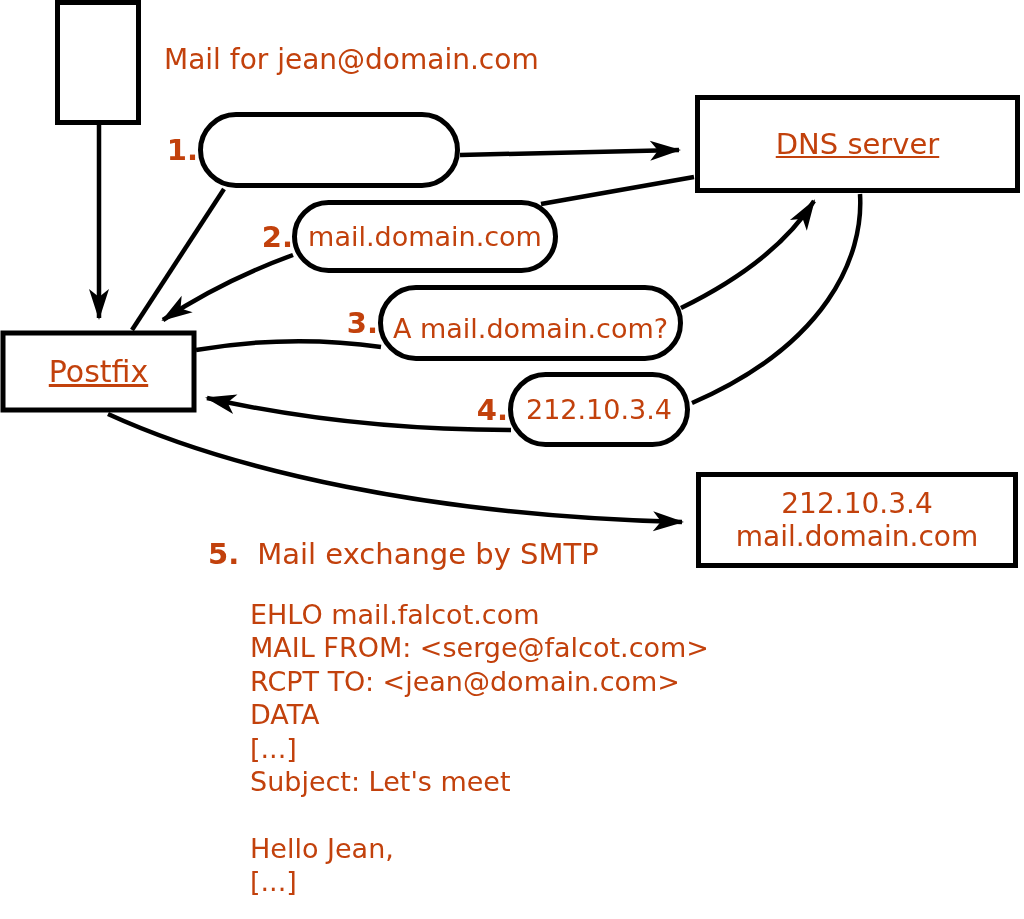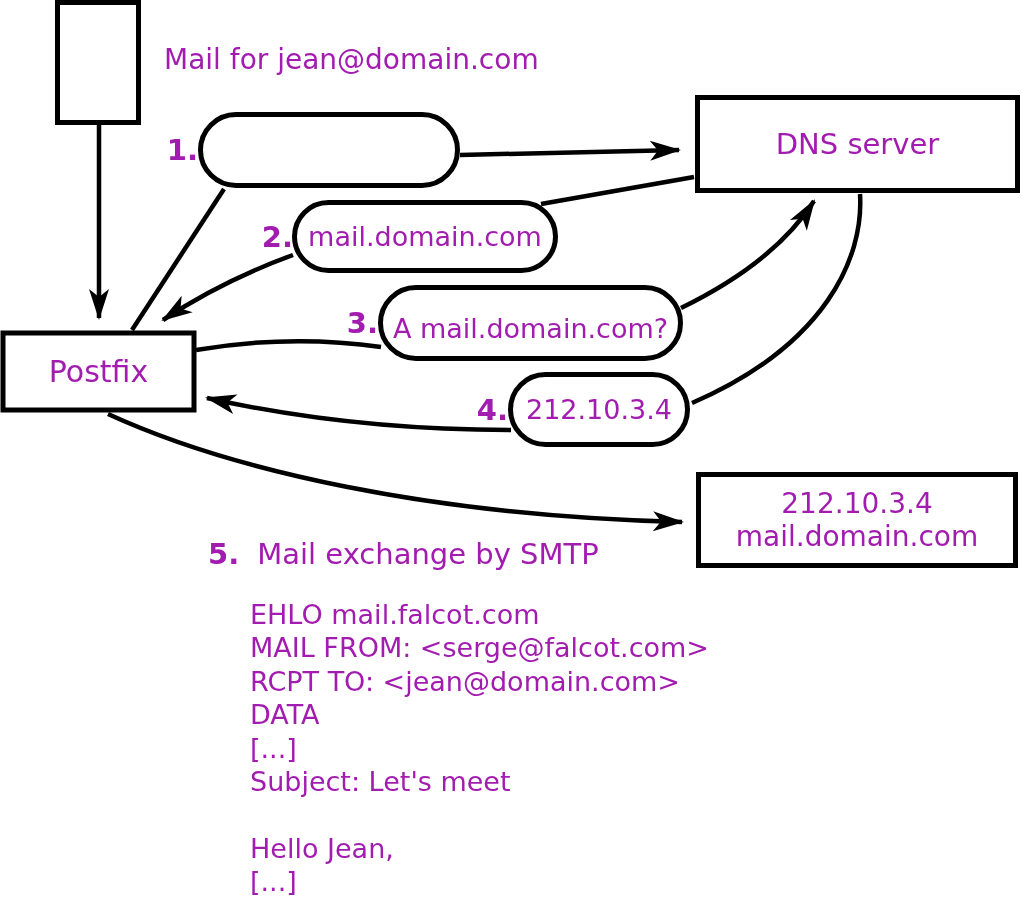--- a/index.html
+++ b/index.html
@@ -1,23 +1,23 @@
 <!DOCTYPE html>
 <html><head>
 <meta charset="utf-8">
 <style>
   html,body{margin:0;padding:0;background:#fff;}
   #stage{
     position:relative;width:1024px;height:919px;background:#ffffff;
-    overflow:hidden;font-family:"DejaVu Sans",sans-serif;color:#a21caf;
+    overflow:hidden;font-family:"DejaVu Sans",sans-serif;color:#c2410c;
   }
   #shapes{position:absolute;left:0;top:0;}
   .txt{position:absolute;white-space:nowrap;}
   .center{display:flex;align-items:center;justify-content:center;text-align:center;}
-  .node-label{font-size:29px;}
+  .node-label{font-size:29px;text-decoration:underline;}
   .pill-label{font-size:27px;}
   .num-label{font-weight:bold;font-size:29px;display:flex;align-items:center;justify-content:flex-end;}
   #title-text{font-size:28px;height:40px;line-height:40px;}
   #mail-server-text{font-size:28px;white-space:pre;line-height:33.5px;}
   #step5-line{display:flex;align-items:center;height:44px;font-size:29px;}
   #step5-line .num{font-weight:bold;margin-right:18px;}
   #smtp-block{
     position:absolute;left:250px;top:598px;margin:0;
     font-family:"DejaVu Sans",sans-serif;font-size:27px;line-height:33.4px;white-space:pre;
   }

